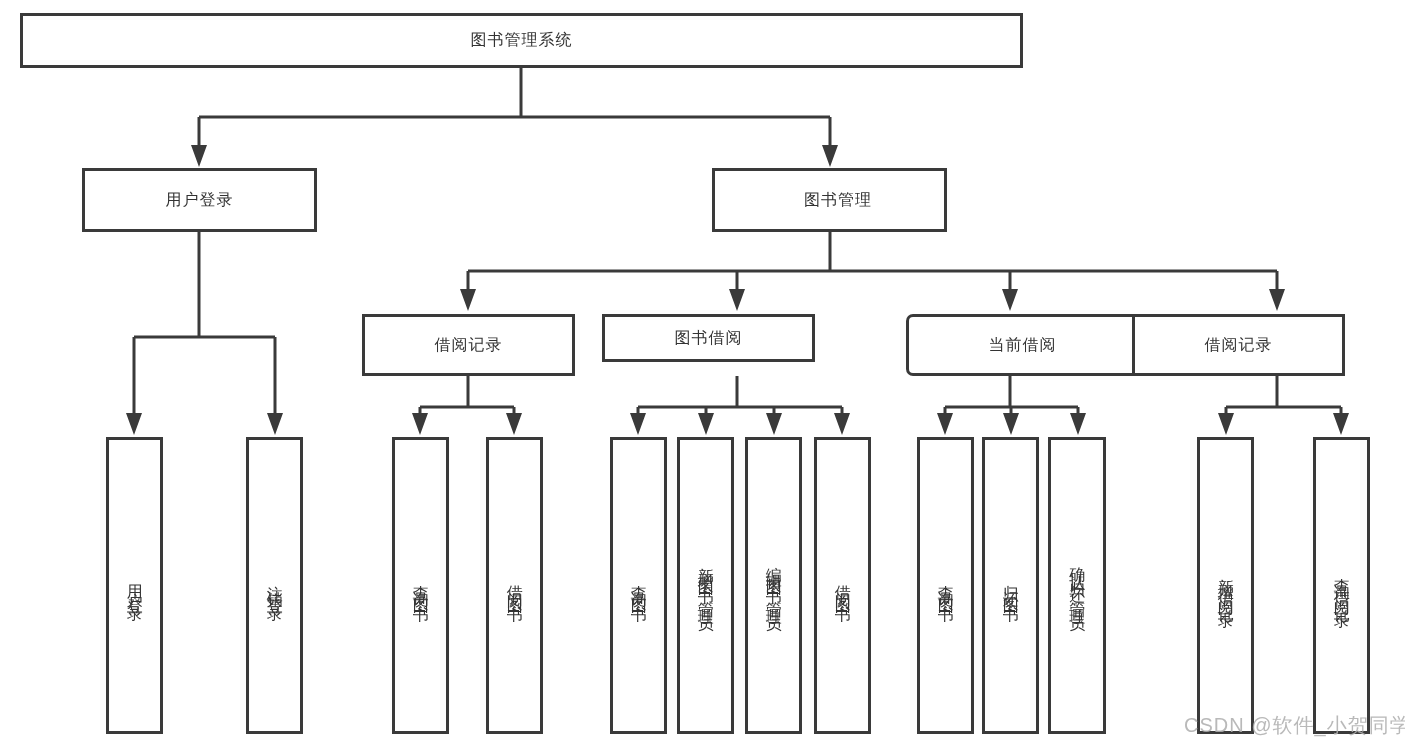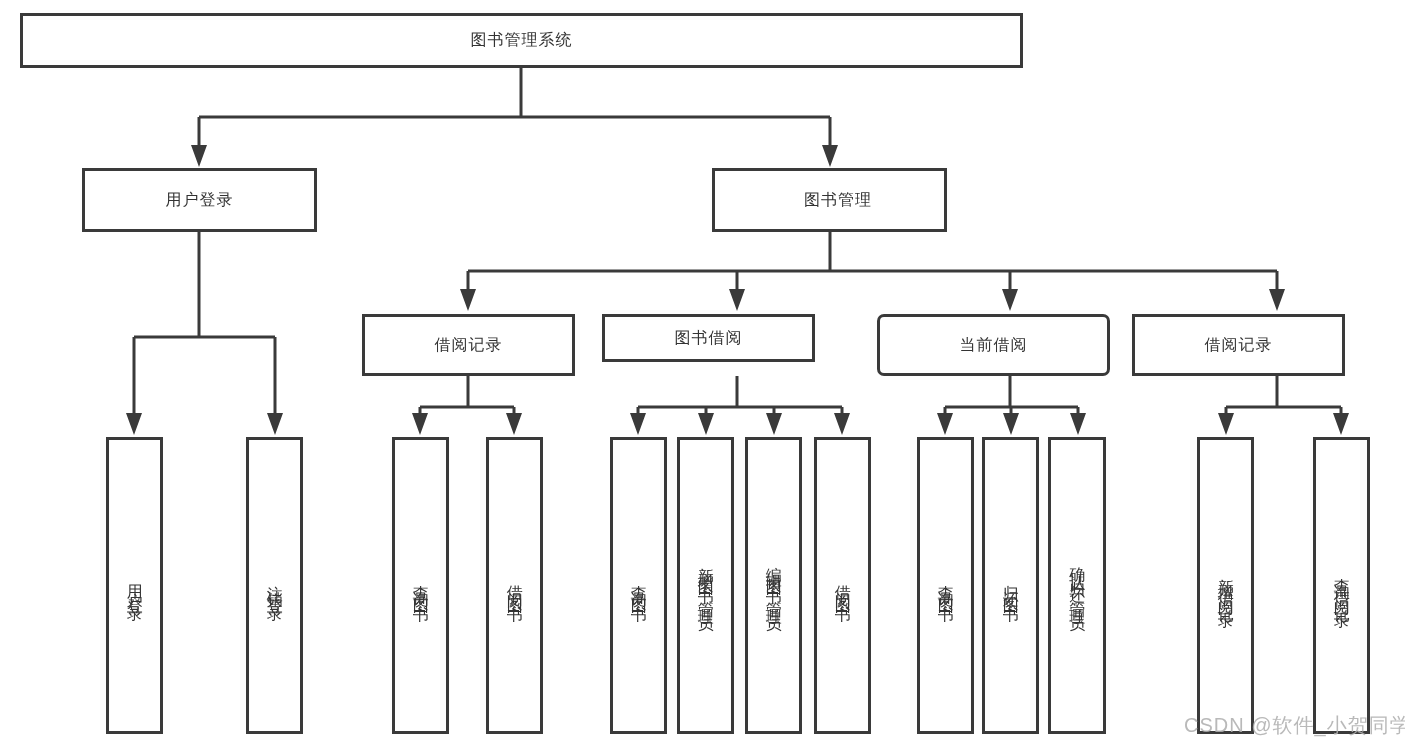--- a/index.html
+++ b/index.html
@@ -97,21 +97,21 @@
       M1333 413 H1349 L1341 435 Z"></path>
   </svg>
 
   <div class="box" style="left:20px; top:13px; width:1003px; height:55px;">图书管理系统</div>
 
   <div class="box" style="left:82px; top:168px; width:235px; height:64px;">用户登录</div>
   <div class="box" style="left:712px; top:168px; width:235px; height:64px;padding-left:17px;">图书管理</div>
 
   <div class="box" style="left:362px; top:314px; width:213px; height:62px;">借阅记录</div>
   <div class="box" style="left:602px; top:314px; width:213px; height:48px;font-family:Liberation Mono, monospace;">图书借阅</div>
-  <div class="box" style="left:877px; top:314px; width:233px; height:62px;border-radius:7px;">当前借阅</div>
+  <div class="box" style="left:906px; top:314px; width:233px; height:62px;border-radius:7px;">当前借阅</div>
   <div class="box" style="left:1132px; top:314px; width:213px; height:62px;">借阅记录</div>
 
   <div class="box vbox" style="left:106px; top:437px; width:57px; height:297px;">用户登录</div>
   <div class="box vbox" style="left:246px; top:437px; width:57px; height:297px;">注销登录</div>
 
   <div class="box vbox" style="left:392px; top:437px; width:57px; height:297px;">查询图书</div>
   <div class="box vbox" style="left:486px; top:437px; width:57px; height:297px;">借阅图书</div>
 
   <div class="box vbox" style="left:610px; top:437px; width:57px; height:297px;">查询图书</div>
   <div class="box vbox" style="left:677px; top:437px; width:57px; height:297px;">新增图书（管理员）</div>

